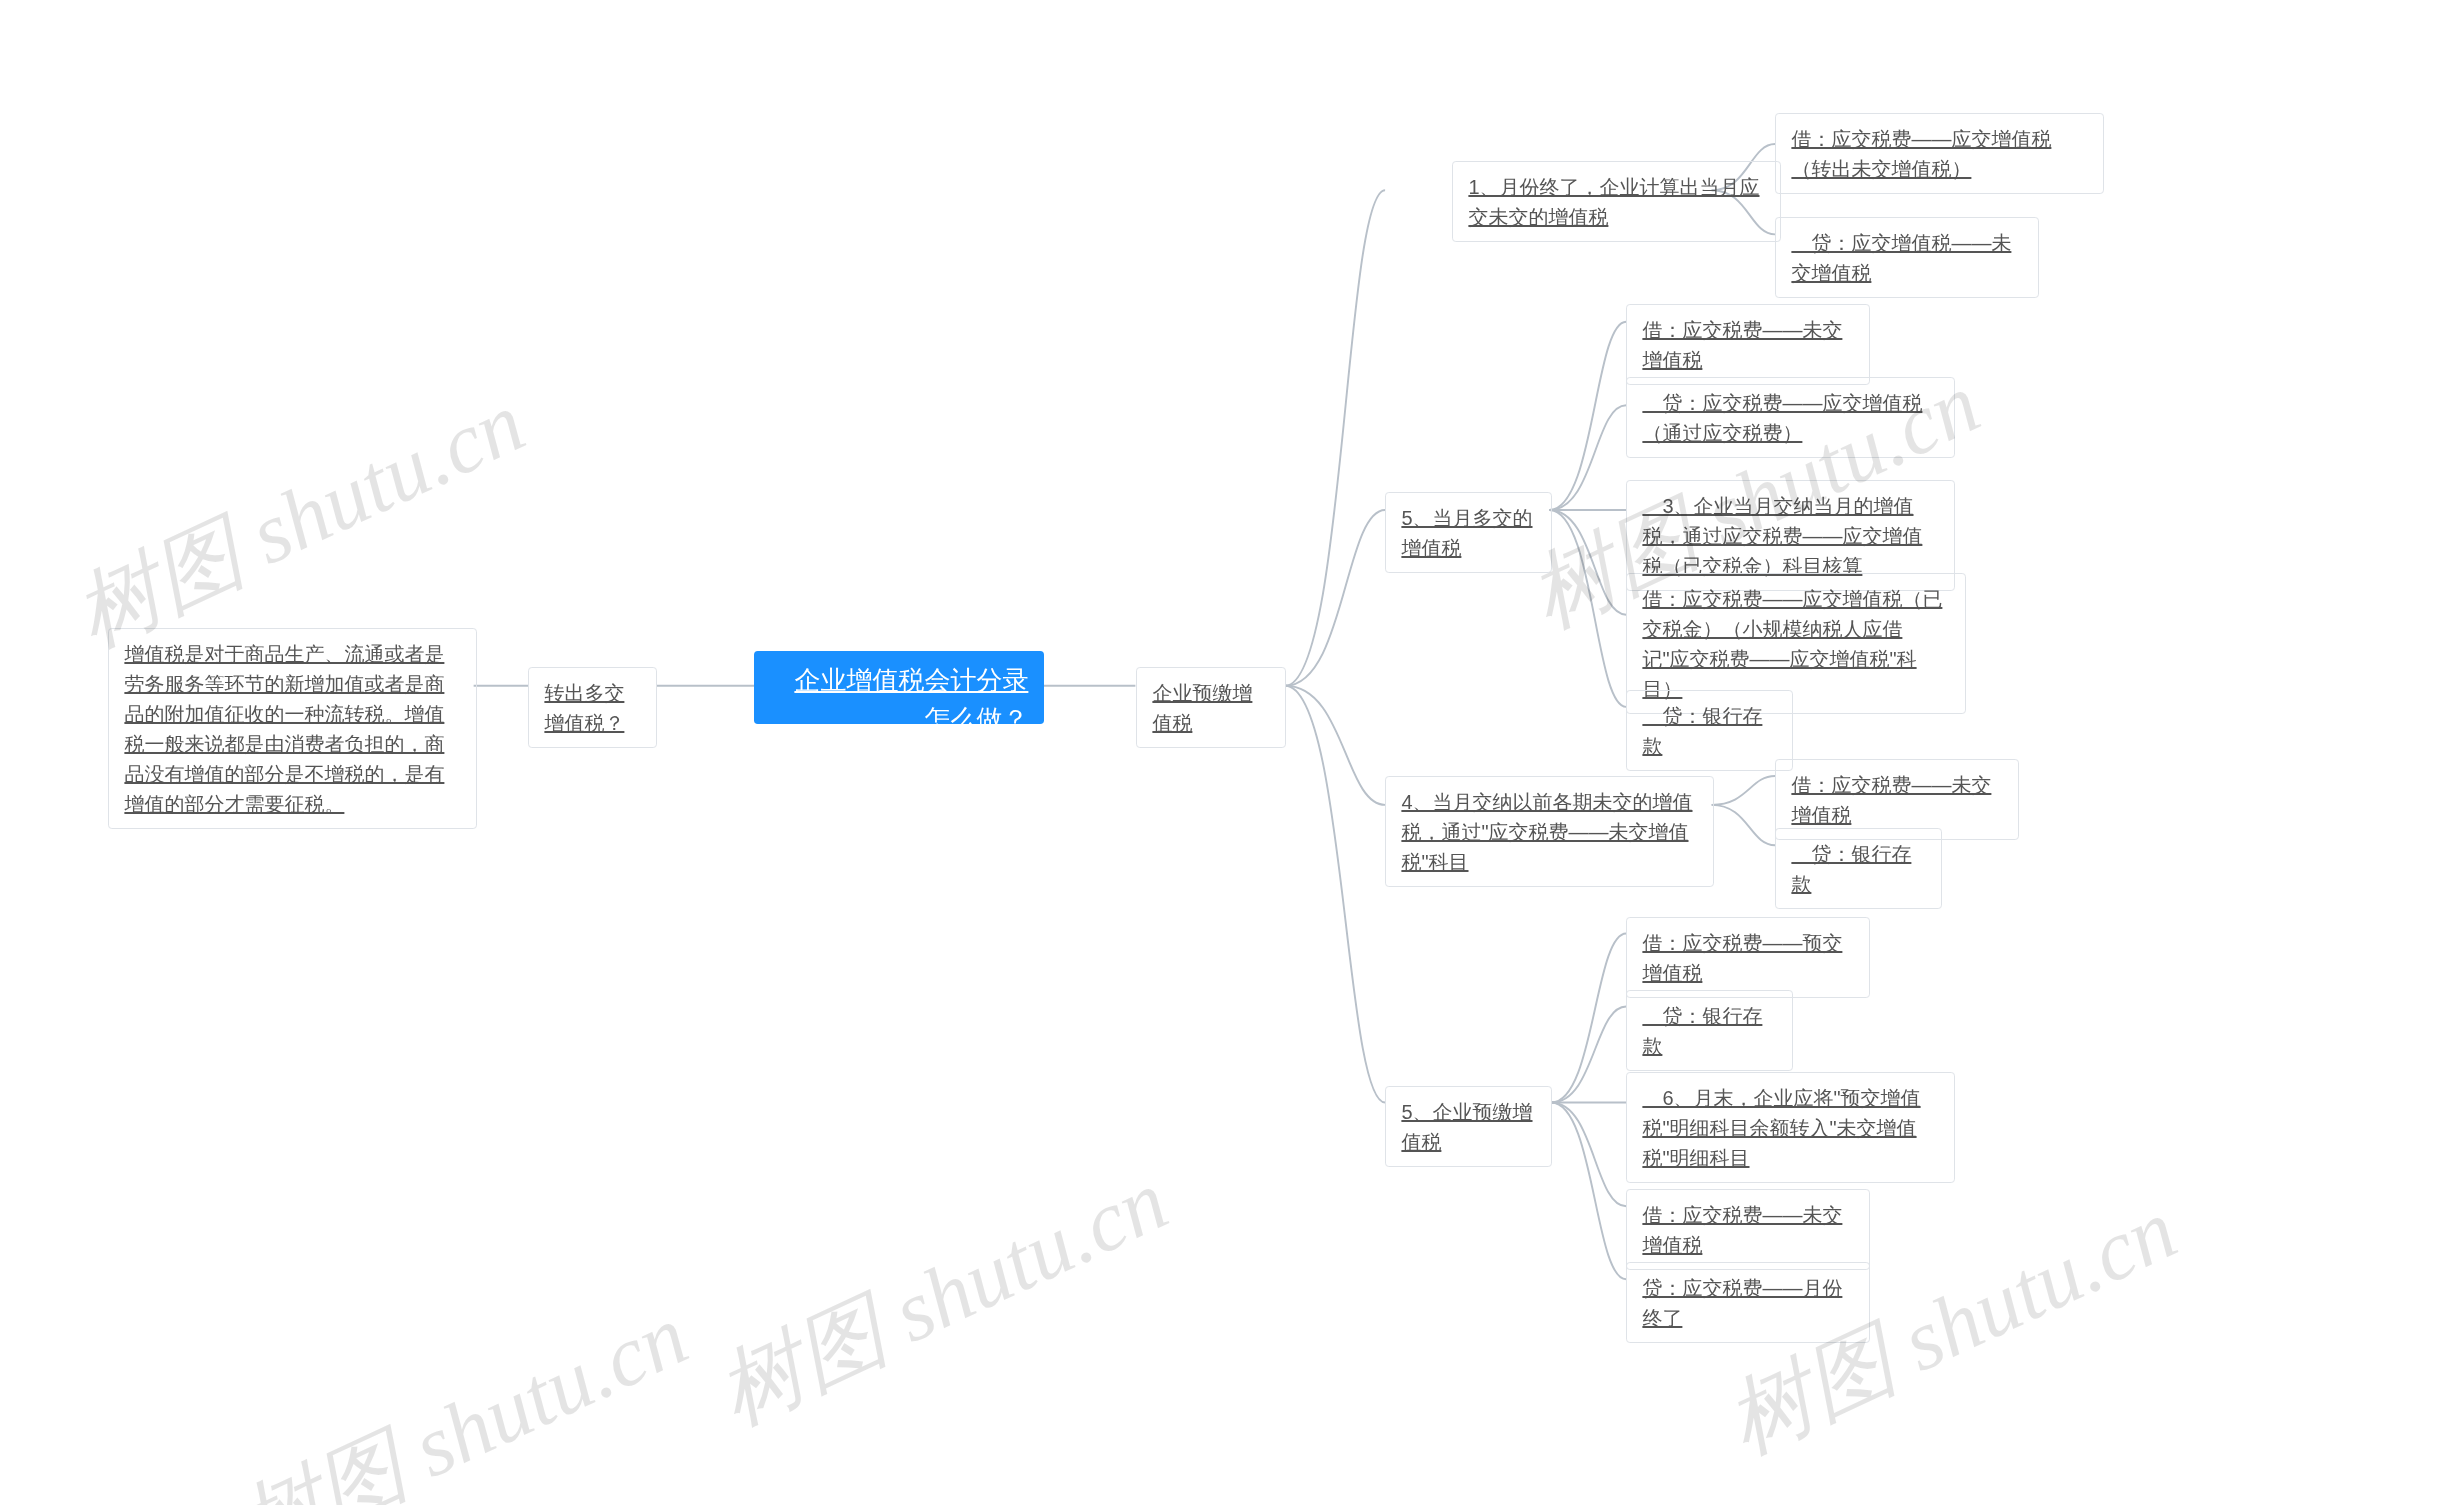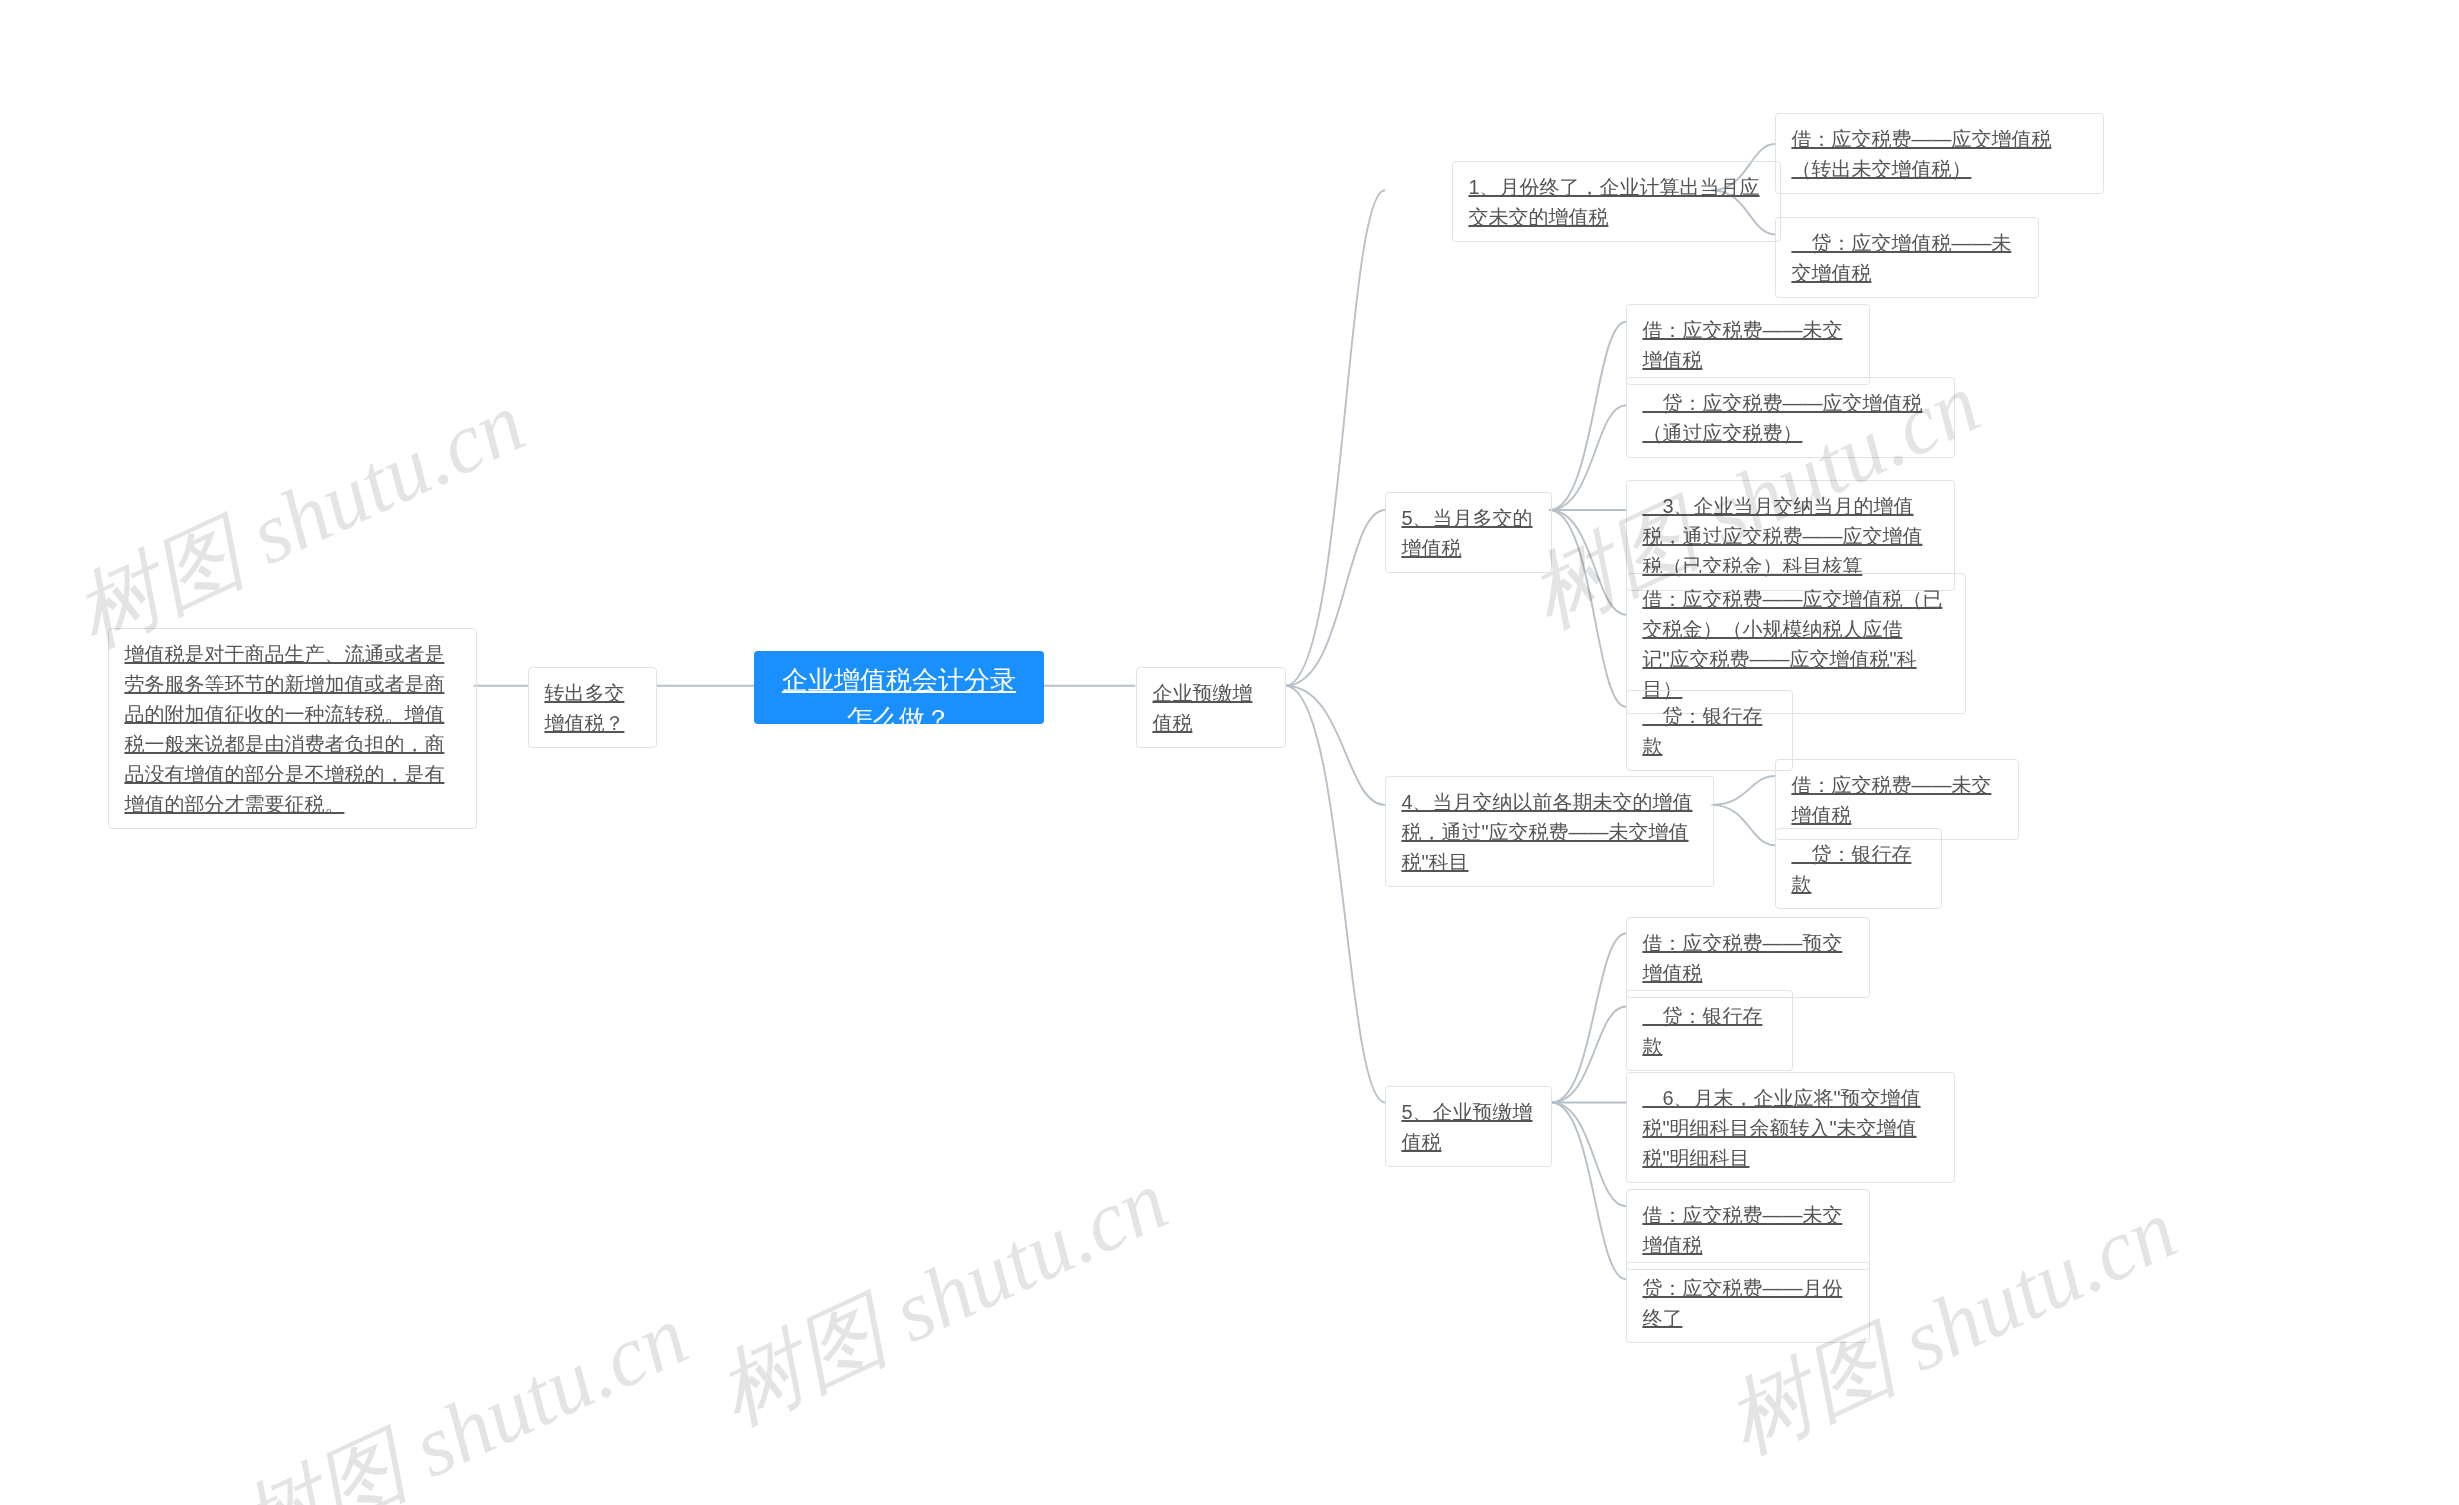--- a/index.html
+++ b/index.html
@@ -2,21 +2,21 @@
 <html><head>
 <meta charset="utf-8">
 <style>
   html,body{margin:0;padding:0;width:2459px;height:1505px;background:#fff;
     font-family:"Microsoft YaHei","PingFang SC","Hiragino Sans GB",Arial,sans-serif;
     font-size:20px;color:#555;overflow:hidden;}
   svg.connectors{position:absolute;left:0;top:0;pointer-events:none}
   .node{position:absolute;border:1px solid #dfe3e8;border-radius:3.8px;
     padding:9.6px 15.4px;background:transparent;line-height:1.5;text-decoration:underline;}
   .node.root{background:#1a90ff;border:none;color:#fff;font-size:26px;
-    text-align:center;border-radius:3.8px;}
+    text-align:right;border-radius:3.8px;}
   .wm{position:absolute;color:#000;opacity:.10;font-size:86px;font-style:italic;
     font-family:Georgia,'Times New Roman',serif;transform:rotate(-25deg);
     pointer-events:none;white-space:nowrap}
 </style>
 </head>
 <body>
 
 <svg class="connectors" width="2459" height="1505" viewBox="0 0 2560 1567">
   <g fill="none" stroke="#b8c0c9" stroke-width="2">
 

